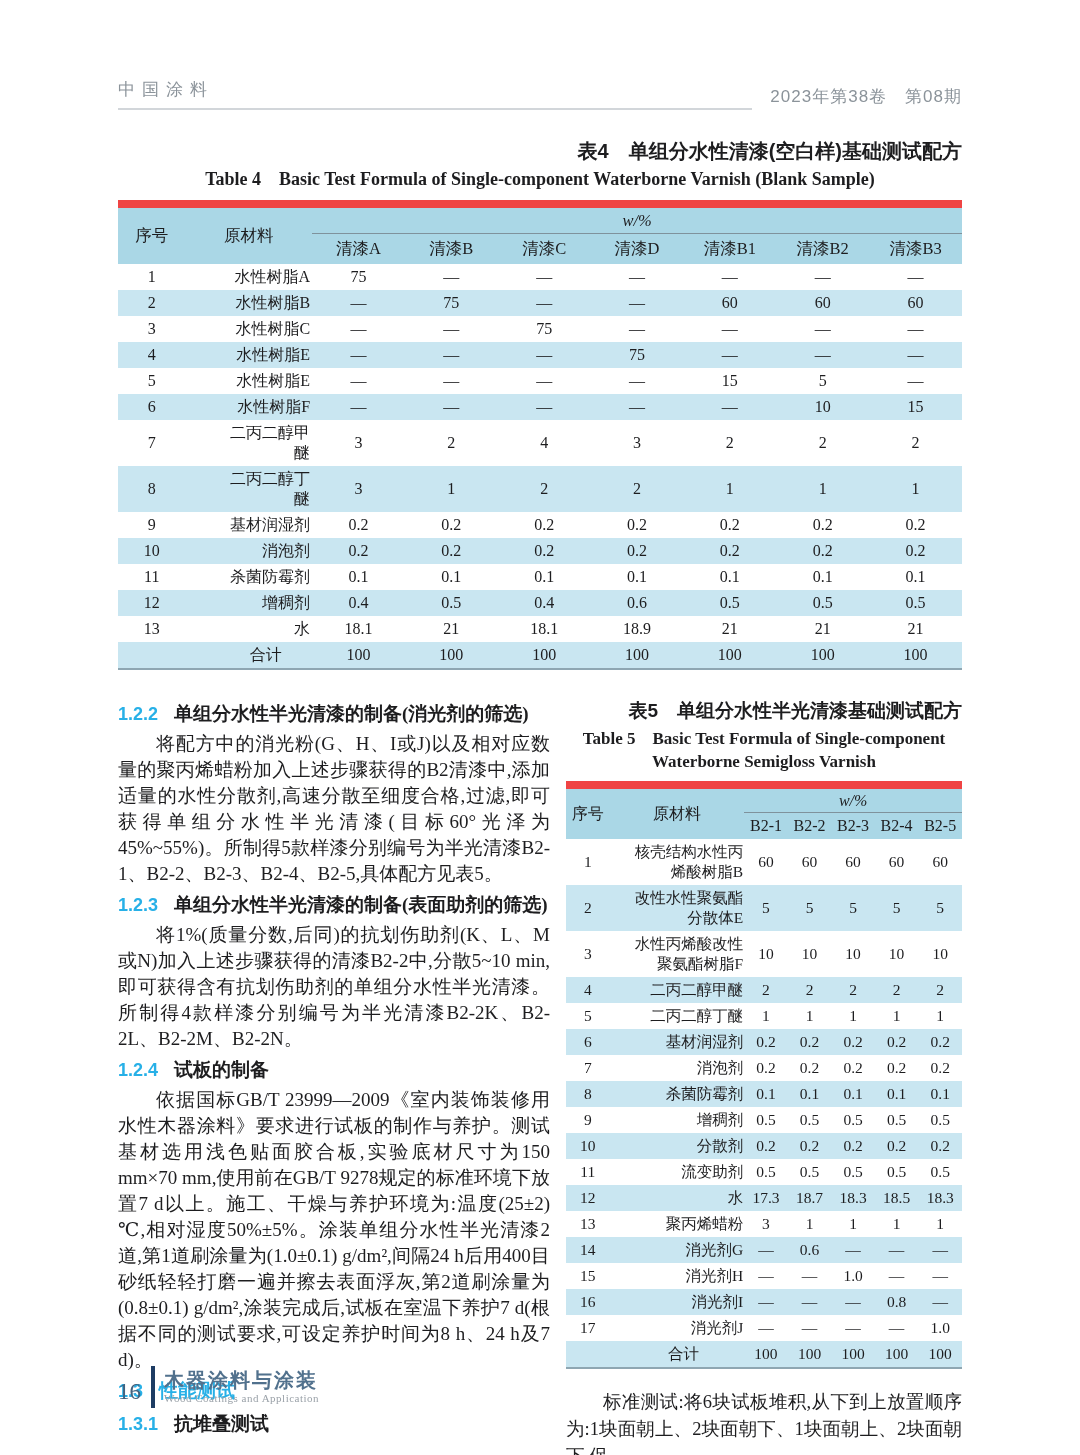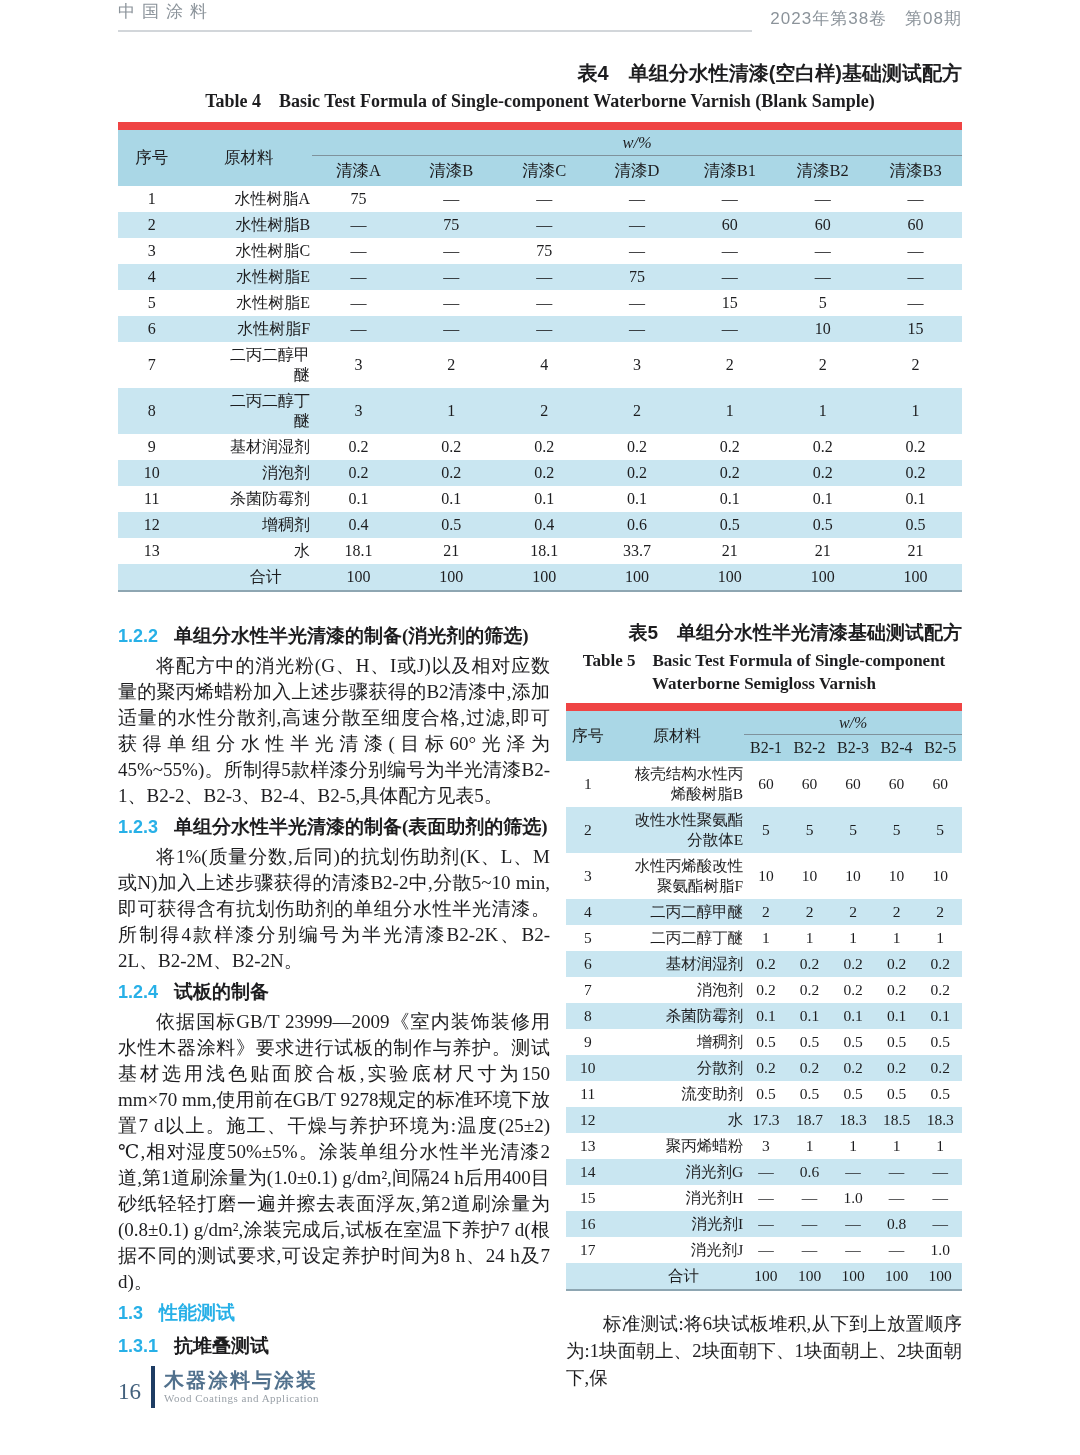--- a/index.html
+++ b/index.html
@@ -10,20 +10,21 @@
     background: #fff;
     font-family: "Liberation Serif", "DejaVu Serif", serif;
     color: #1d1d1f;
     overflow: hidden;
   }
   .content { margin: 0 118px; width: 844px; }
 
   
   .page-header {
     display: flex; align-items: flex-end;
+    padding-top: 78px;
   }
   .ph-left {
     flex: 1;
     border-bottom: 2px solid #d2d6da;
     padding-bottom: 7px;
   }
   .ph-journal {
     font-size: 17px; color: #8b939a; letter-spacing: 7px;
     font-family: "Liberation Sans", "DejaVu Sans", sans-serif;
   }
@@ -314,21 +315,21 @@
               <td>0.5</td>
               <td>0.5</td>
               <td>0.5</td>
             </tr>
             <tr>
               <td class="c-no">13</td>
               <td class="c-mat">水</td>
               <td>18.1</td>
               <td>21</td>
               <td>18.1</td>
-              <td>33.7</td>
+              <td>18.9</td>
               <td>21</td>
               <td>21</td>
               <td>21</td>
             </tr>
             <tr class="total-row">
               <td class="c-no"></td>
               <td class="c-mat">合计</td>
               <td>100</td>
               <td>100</td>
               <td>100</td>

